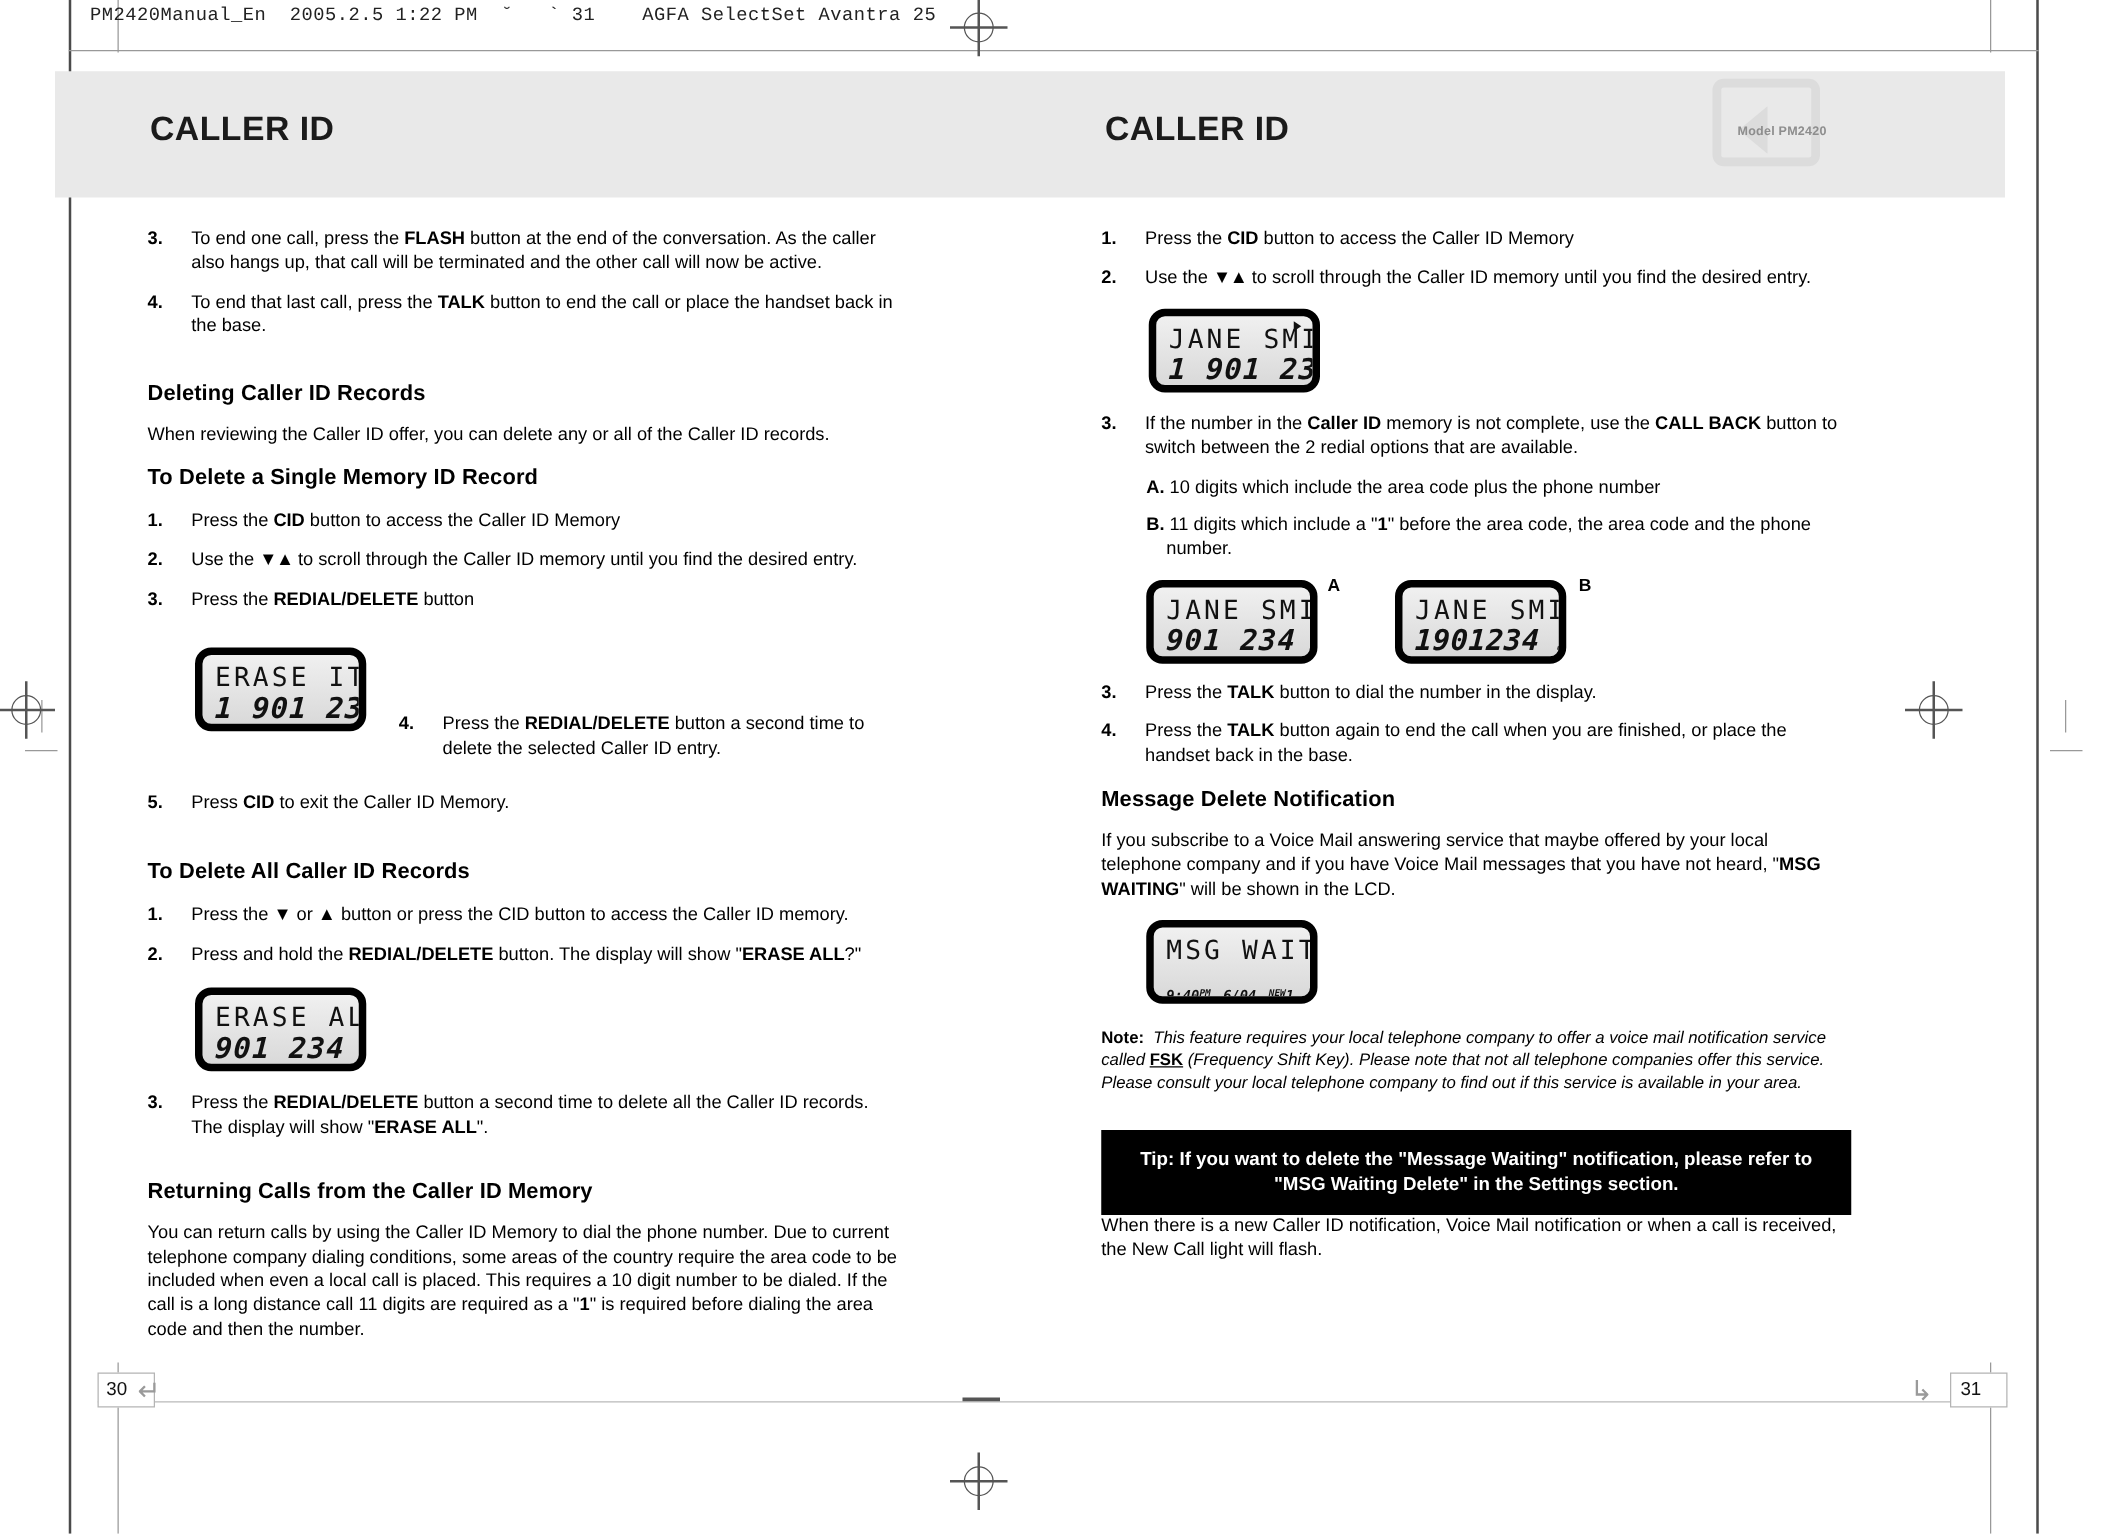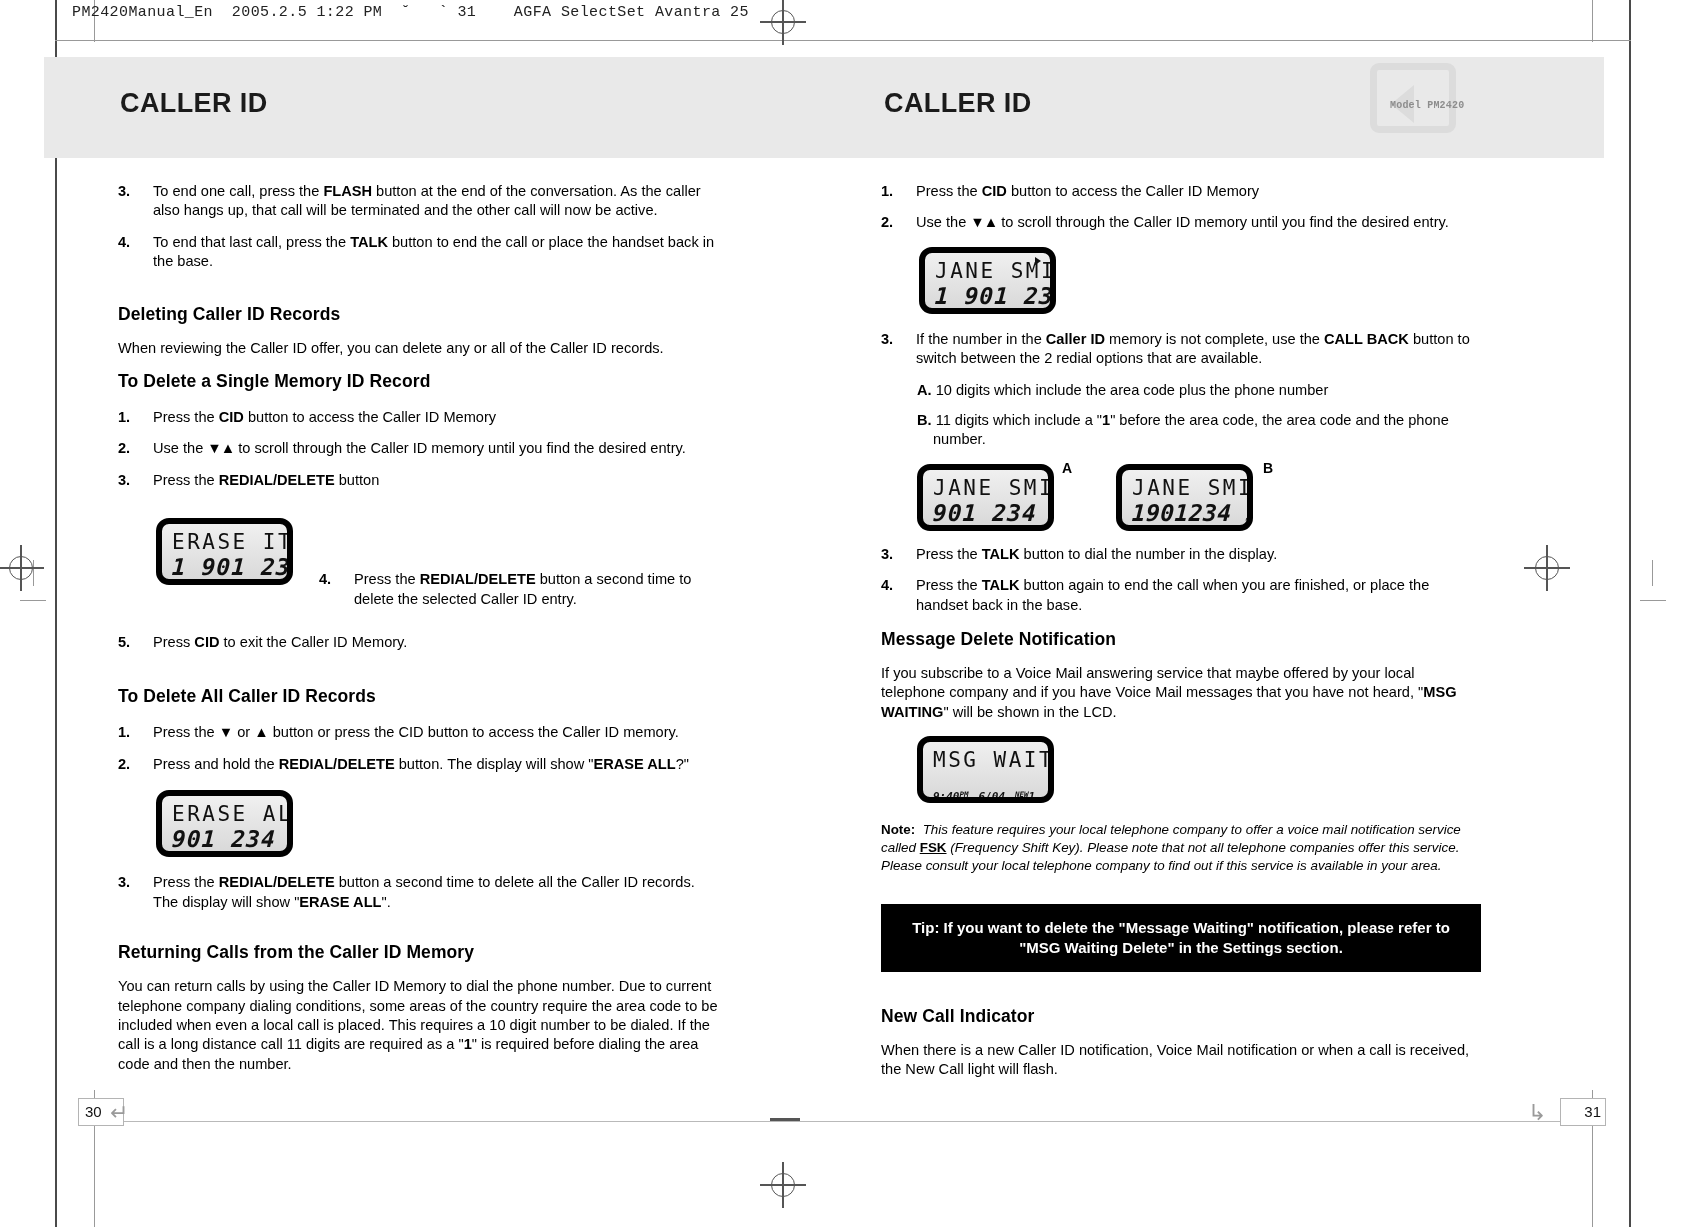--- a/index.html
+++ b/index.html
@@ -70,21 +70,21 @@
     position:absolute; left:1370px; top:63px; width:86px; height:70px;
     border:7px solid #dcdcdc; border-radius:9px; background:transparent;
   }
   .corner-badge .arrow {
     position:absolute; left:14px; top:15px; width:0; height:0;
     border-top:19px solid transparent; border-bottom:19px solid transparent;
     border-right:23px solid #dcdcdc;
   }
   .model-tag {
     position:absolute; left:1390px; top:100px;
-    font-size:10px; font-weight:bold; color:#8d8d8d; letter-spacing:.2px;font-family:Liberation Mono, monospace;
+    font-size:10px; font-weight:bold; color:#8d8d8d; letter-spacing:.2px;
   }
 
   
   .col { position:absolute; top:182px; }
   .col-left  { left:118px; width:600px; }
   .col-right { left:881px; width:600px; }
 
   
   .h2 {
     font-size:17.5px; font-weight:bold; color:#000;
@@ -167,21 +167,21 @@
   
   .footer-rule {
     position:absolute; left:78px; top:1121px; width:1528px; height:1px; background:#b9b9b9;
   }
   .pagebox {
     position:absolute; top:1098px; width:46px; height:28px;
     border:1px solid #b4b4b4; background:#fff;
     font-size:15px; color:#111; text-align:left; padding:4px 0 0 6px;
   }
   .pagebox.left  { left:78px; }
-  .pagebox.right { left:1560px; text-align:right; padding:4px 4px 0 0; }
+  .pagebox.right { left:1560px; text-align:right; padding:4px 20px 0 0; }
   .footer-arrow {
     position:absolute; top:1100px; font-size:22px; color:#9a9a9a;
   }
   .footer-arrow.left  { left:110px; }
   .footer-arrow.right { left:1528px; }
   .center-tick {
     position:absolute; left:770px; top:1118px; width:30px; height:3px; background:#555;
   }
 </style>
 </head>
@@ -419,21 +419,20 @@
       </div>
     </div>
   </div>
 
   <div class="note"><span class="lbl">Note:</span>&nbsp; This feature requires your local telephone company to offer a voice mail notification service
   called <span class="fsk">FSK</span> (Frequency Shift Key). Please note that not all telephone companies offer this service.
   Please consult your local telephone company to find out if this service is available in your area.</div>
 
   <div class="tipbox">Tip: If you want to delete the "Message Waiting" notification, please refer to "MSG Waiting Delete" in the Settings section.</div>
 
-  <div class="h2" style="margin-top:34px;">New Call Indicator</div>
   <p class="body">When there is a new Caller ID notification, Voice Mail notification or when a call is received, the New Call light will flash.</p>
 </div>
 
 <div class="footer-rule"></div>
 <div class="center-tick"></div>
 <div class="pagebox left">30</div>
 <div class="pagebox right">31</div>
 <div class="footer-arrow left">↵</div>
 <div class="footer-arrow right">↳</div>
 

